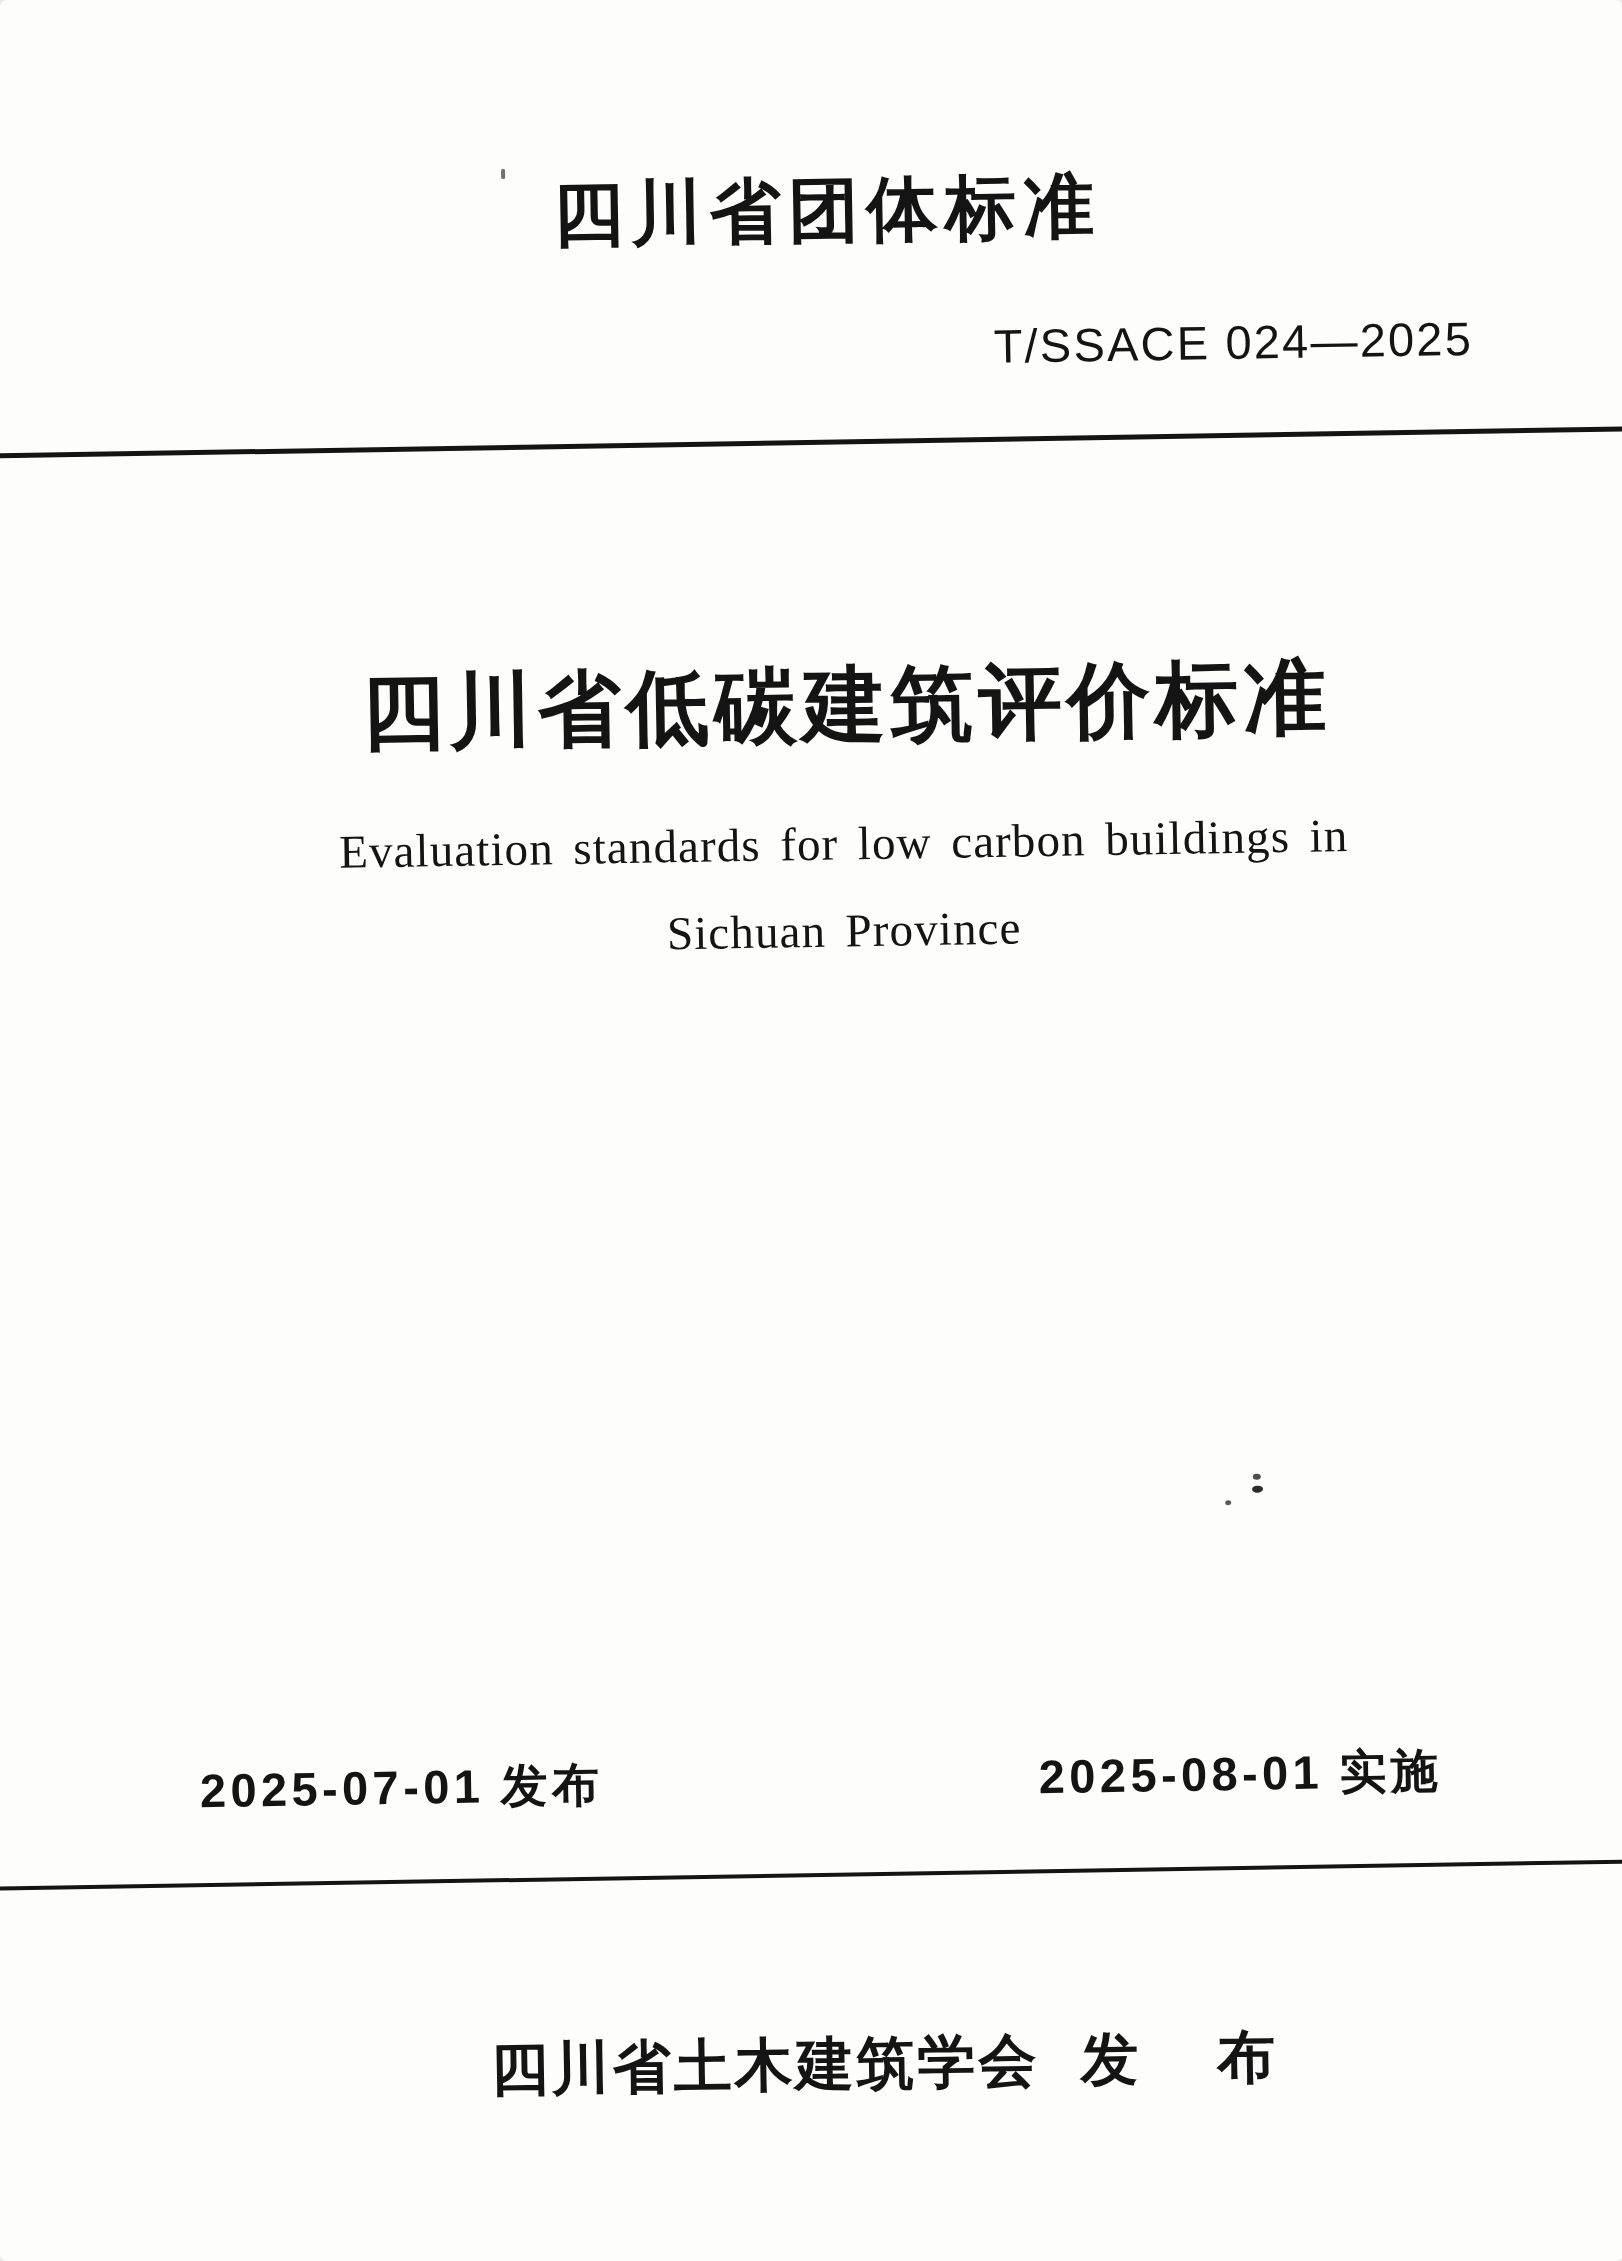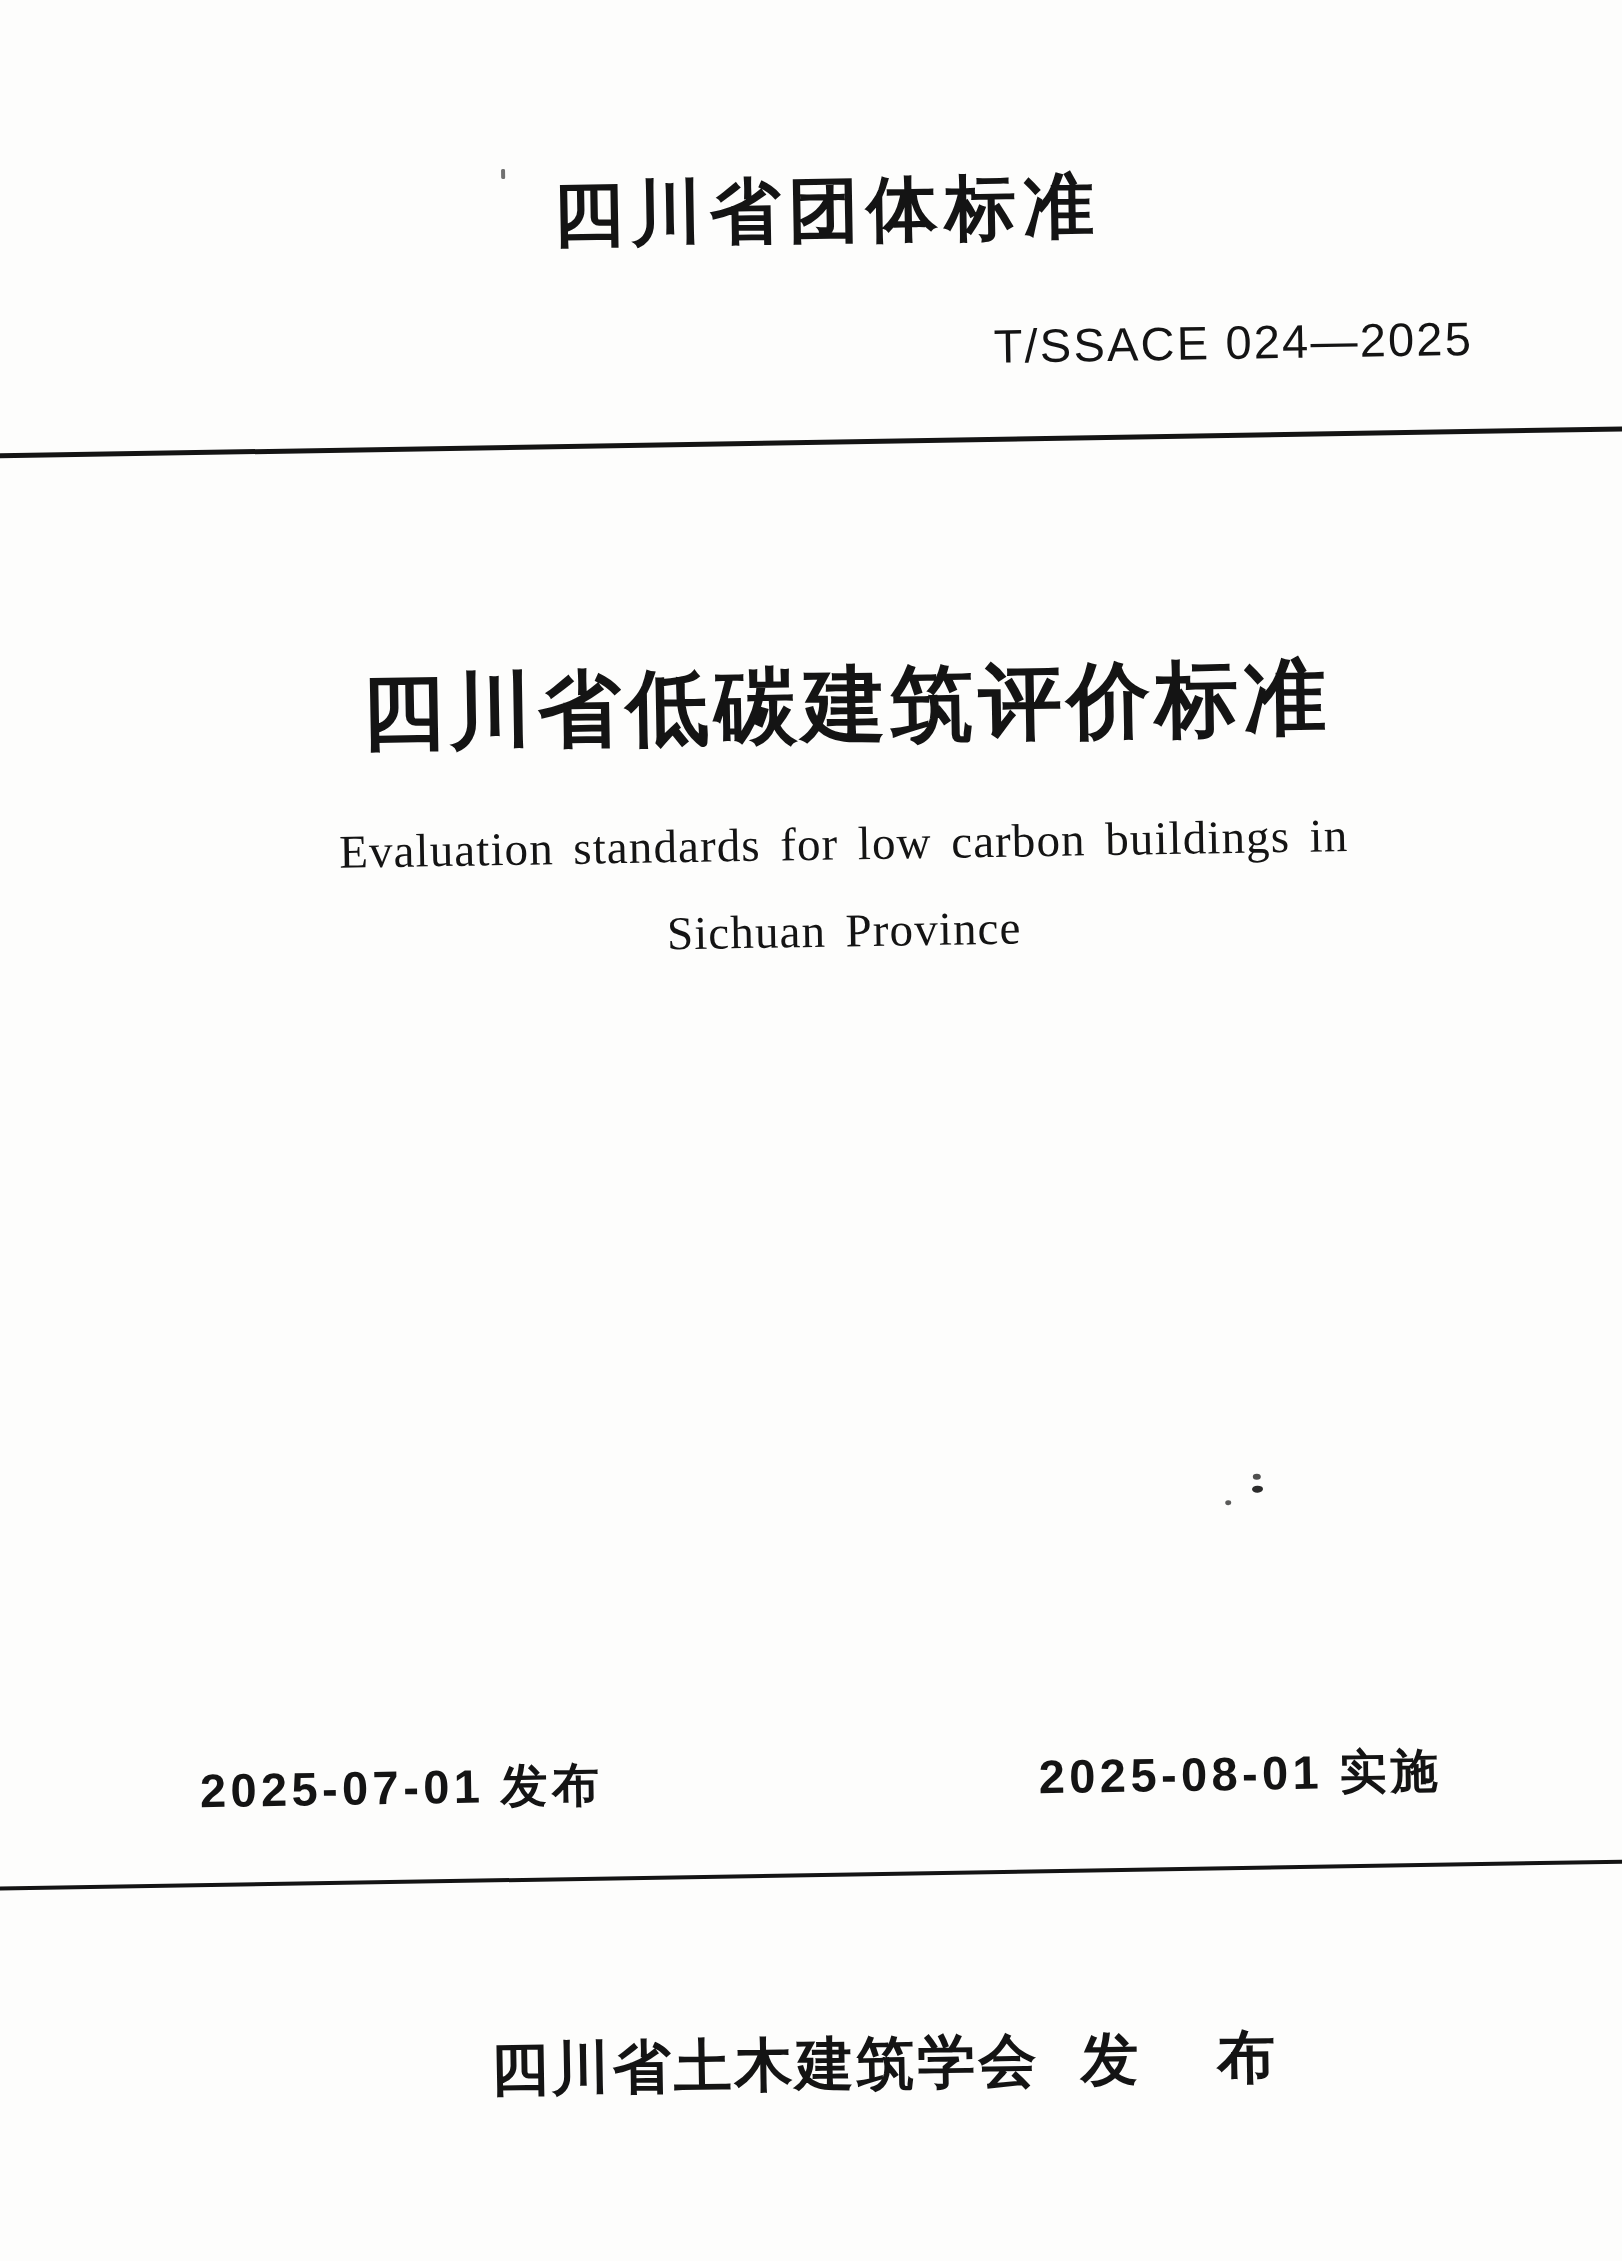--- a/index.html
+++ b/index.html
@@ -11,20 +11,21 @@
   body {
     font-family: "Liberation Sans", "DejaVu Sans", sans-serif;
     color: var(--ink);
   }
   .page {
     position: relative;
     width: 1623px;
     height: 2261px;
     background: var(--paper);
     overflow: hidden;
+    border-radius: 7px;
   }
   
   .sheet {
     position: absolute;
     inset: 0;
     transform: rotate(-0.95deg);
     transform-origin: 50% 50%;
   }
 
   .org-label {

